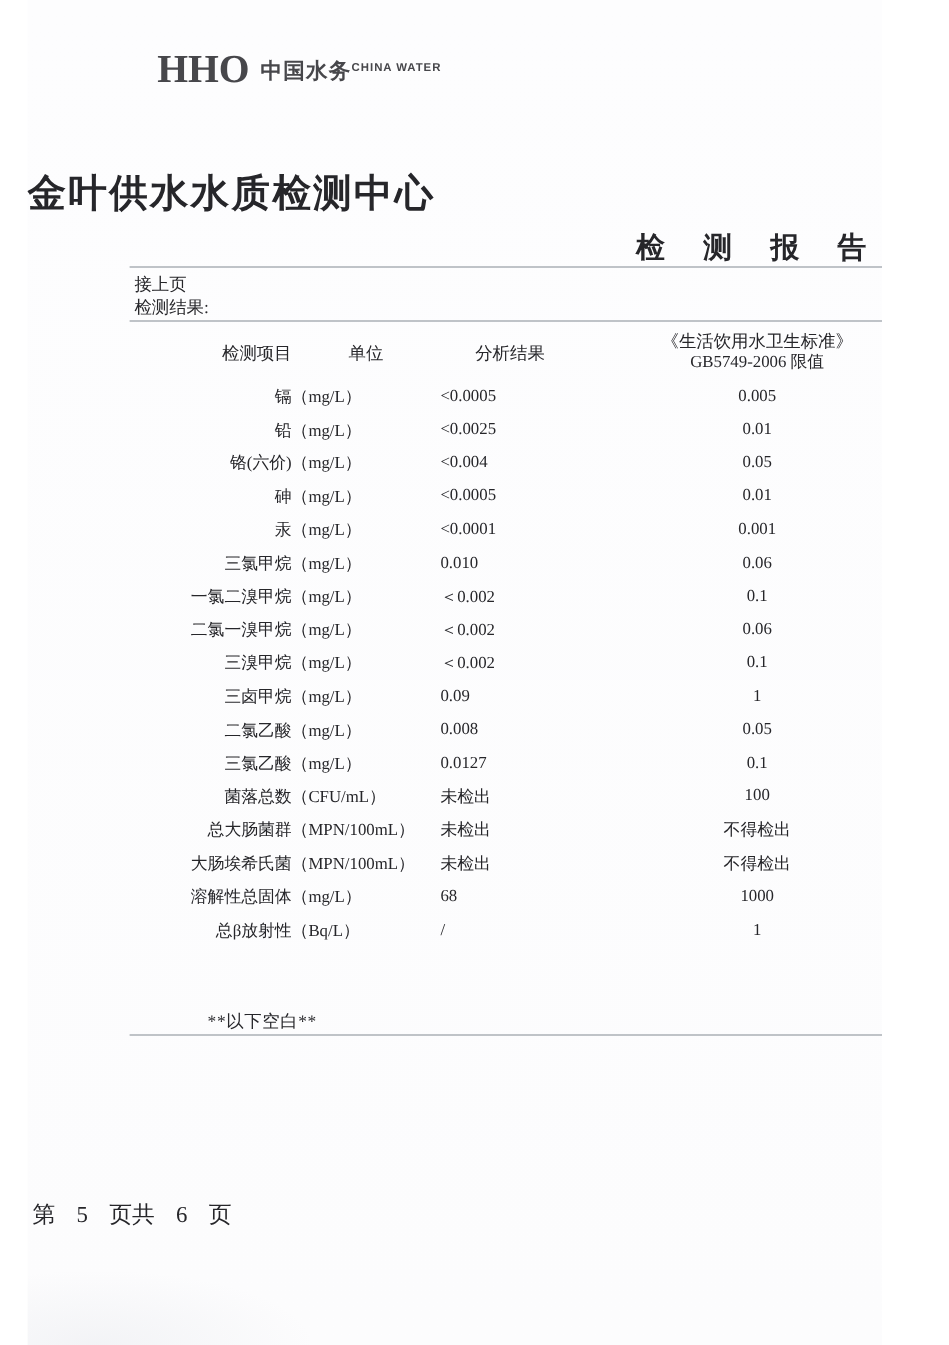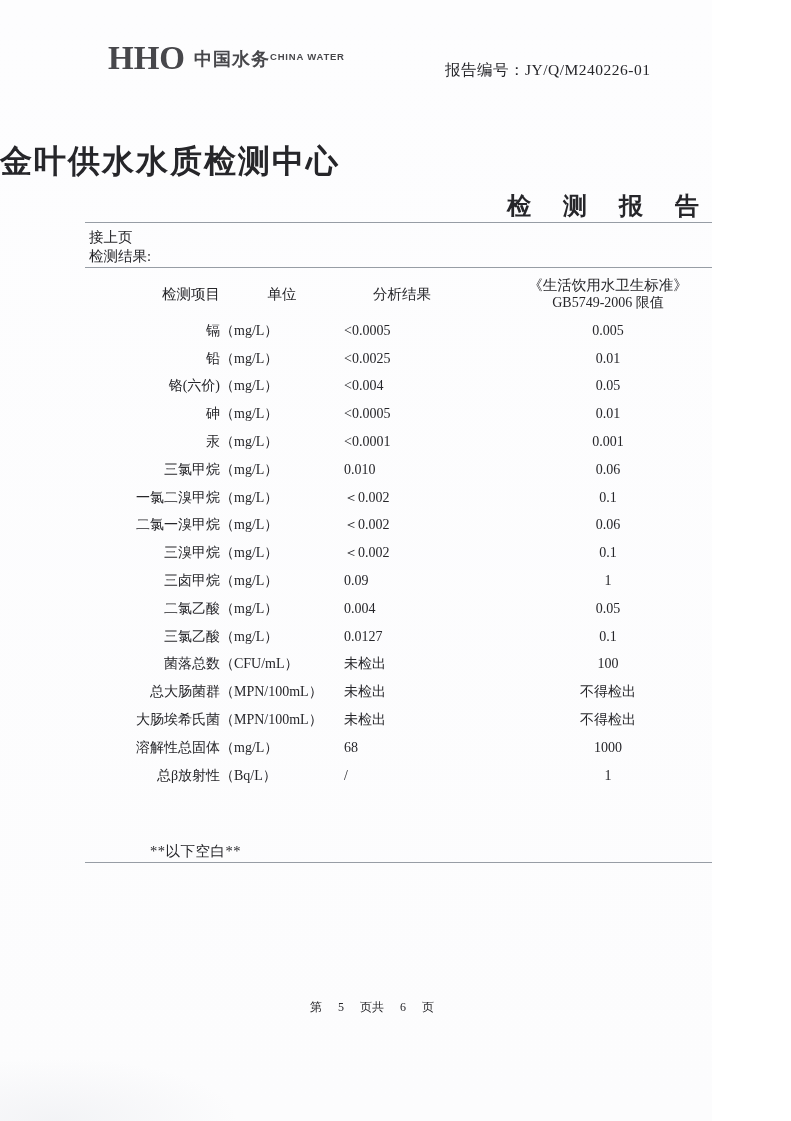--- a/index.html
+++ b/index.html
@@ -9,20 +9,21 @@
     font-family: "Liberation Serif", "DejaVu Serif", serif;
     color: #26262a;
   }
   .page {
     position: relative;
     width: 712px; height: 1121px;
     background:
       radial-gradient(ellipse 260px 90px at 8% 100%, rgba(160,168,185,0.10), rgba(160,168,185,0) 70%),
       linear-gradient(180deg, #fdfdfe 0%, #fcfcfd 100%);
     overflow: hidden;
+    margin-left: 23px;
   }
 
   
   .logo { position: absolute; left: 108px; top: 42px; display: flex; align-items: center; color: #47474b; }
   .logo-hho {
     font-family: "Liberation Serif", serif; font-weight: bold;
     font-size: 33px; letter-spacing: 0px; line-height: 1;
   }
   .logo-right { margin-left: 9px; display: flex; flex-direction: row; line-height: 1; }
   .logo-cn { font-family: "Liberation Sans", "DejaVu Sans", sans-serif; font-weight: bold; font-size: 18px; letter-spacing: 1px; }
@@ -60,37 +61,34 @@
   .report-table thead th { height: 46px; font-size: 14.5px; }
   .th-item, .td-item { text-align: right; }
   .th-unit, .td-unit, .th-result, .td-result { }
   .th-limit, .td-limit { text-align: center; padding-left: 20px !important; }
   .limit-head-l1 { display: block; font-size: 14.5px; line-height: 1.25; }
   .limit-head-l2 { display: block; font-size: 14px; line-height: 1.25; }
   .report-table tbody td { height: 27.8px; }
 
   .end-note { position: absolute; left: 150px; top: 842px; font-size: 14.5px; letter-spacing: 0.5px; }
 
-  .footer-page { position: absolute; left: 16px; top: 999px; width: 100%; text-align: center;
-    font-size: 12px; word-spacing: 13px; }
+  .footer-page { position: absolute; left: 4px; top: 999px; width: 100%; 
+    font-size: 19px; word-spacing: 13px; }
 </style>
 </head>
 <body>
 
 <div class="page">
 
   <div class="logo">
     <span class="logo-hho">HHO</span>
     <span class="logo-right">
       <span class="logo-cn">中国水务</span>
       <span class="logo-en">CHINA WATER</span>
     </span>
-  </div>
-  <div class="report-no">
-    <span>报告编号：</span><span>JY/Q/M240226-01</span>
   </div>
 
   <div class="title-center">金叶供水水质检测中心</div>
   <div class="title-report">检 测 报 告</div>
 
   <div class="rule rule-1"></div>
   <div class="continued">接上页</div>
   <div class="results-label">检测结果:</div>
   <div class="rule rule-2"></div>
 
@@ -169,21 +167,21 @@
         </tr>
         <tr>
           <td class="td-item">三卤甲烷</td>
           <td class="td-unit">（mg/L）</td>
           <td class="td-result">0.09</td>
           <td class="td-limit">1</td>
         </tr>
         <tr>
           <td class="td-item">二氯乙酸</td>
           <td class="td-unit">（mg/L）</td>
-          <td class="td-result">0.004</td>
+          <td class="td-result">0.008</td>
           <td class="td-limit">0.05</td>
         </tr>
         <tr>
           <td class="td-item">三氯乙酸</td>
           <td class="td-unit">（mg/L）</td>
           <td class="td-result">0.0127</td>
           <td class="td-limit">0.1</td>
         </tr>
         <tr>
           <td class="td-item">菌落总数</td>

